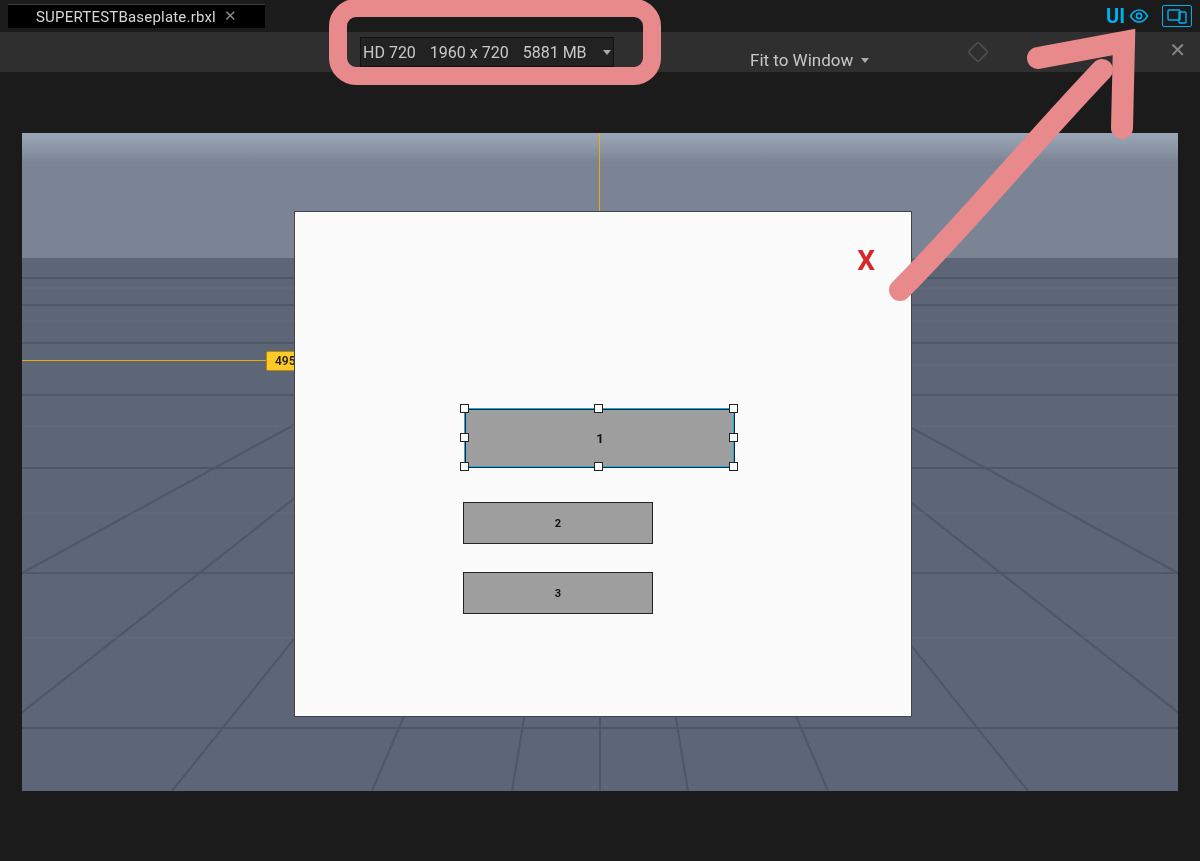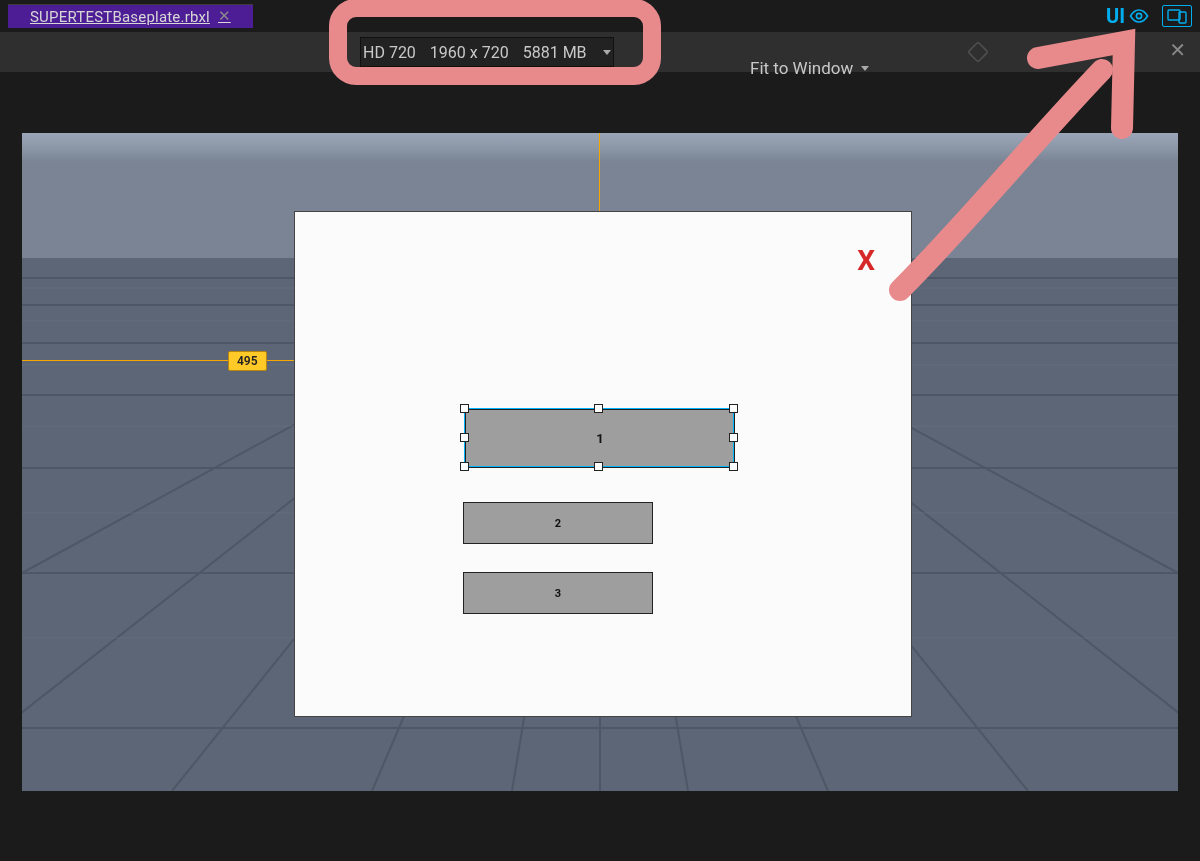--- a/index.html
+++ b/index.html
@@ -1,27 +1,27 @@
 <!DOCTYPE html>
 <html><head>
 <meta charset="utf-8">
 <style>
   *{box-sizing:border-box;margin:0;padding:0;font-family:-apple-system,BlinkMacSystemFont,"Segoe UI",Roboto,Arial,sans-serif;}
   html,body{width:1200px;height:861px;background:#1b1b1b;overflow:hidden;}
 
   
   .tabstrip{position:absolute;left:0;top:0;width:100%;height:32px;background:#1b1b1b;}
-  .tab{position:absolute;left:8px;top:4px;height:24px;padding:0 22px;background:#4c1d95;border-top:1px solid #3d3d3d;display:flex;align-items:center;gap:8px;color:#d7d7d7;font-size:15px;letter-spacing:.2px;text-decoration:underline;}
+  .tab{position:absolute;left:8px;top:4px;height:24px;padding:0 28px;background:#000000;border-top:1px solid #3d3d3d;display:flex;align-items:center;gap:8px;color:#d7d7d7;font-size:15px;letter-spacing:.2px;}
   .tab .x{color:#8a8a8a;font-size:15px;line-height:1;}
 
   
   .optbar{position:absolute;left:0;top:32px;width:100%;height:40px;background:#2f2f2f;}
   .resbox{position:absolute;left:360px;top:5px;height:30px;background:#222;border:1px solid #111;display:flex;align-items:center;color:#c8c8c8;font-size:16px;padding:0 2px;gap:14px;}
   .resbox .caret{width:0;height:0;border-left:4px solid transparent;border-right:4px solid transparent;border-top:5px solid #aaa;margin-left:2px;}
-  .fit{position:absolute;left:750px;top:16px;height:40px;display:flex;align-items:center;color:#c8c8c8;font-size:17px;gap:8px;}
+  .fit{position:absolute;left:750px;top:8px;height:40px;display:flex;align-items:center;color:#c8c8c8;font-size:17px;gap:8px;}
   .fit .caret{width:0;height:0;border-left:4px solid transparent;border-right:4px solid transparent;border-top:5px solid #aaa;}
   .stop{position:absolute;right:210px;top:8px;width:24px;height:24px;display:flex;align-items:center;justify-content:center;}
   .stop svg{opacity:.35;}
   .closex{position:absolute;right:14px;top:8px;color:#888;font-size:20px;line-height:1;}
 
   
   .tr-icons{position:absolute;right:8px;top:4px;height:24px;display:flex;align-items:center;gap:8px;}
   .ui-eye{display:flex;align-items:center;gap:4px;color:#00aeef;font-weight:700;font-size:20px;padding:2px 4px;border:1px solid transparent;}
   .ui-eye svg{display:block;}
   .device{padding:2px 4px;border:1px solid #00aeef;border-radius:2px;}
@@ -45,21 +45,21 @@
   .handle{position:absolute;width:9px;height:9px;background:#fff;border:1px solid #222;}
   .h-tl{left:-5px;top:-5px;} .h-t{left:50%;top:-5px;margin-left:-5px;} .h-tr{right:-5px;top:-5px;}
   .h-l{left:-5px;top:50%;margin-top:-5px;} .h-r{right:-5px;top:50%;margin-top:-5px;}
   .h-bl{left:-5px;bottom:-5px;} .h-b{left:50%;bottom:-5px;margin-left:-5px;} .h-br{right:-5px;bottom:-5px;}
 
   
   .guide{position:absolute;background:#f6a800;}
   .guide.v{width:1px;} .guide.h{height:1px;}
 
   
-  .pill{position:absolute;background:#ffc928;border:1px solid #b8860b;color:#222;font-size:12px;font-weight:600;padding:2px 8px;border-radius:2px;}
+  .pill{position:absolute;background:#ffc928;border:1px solid #b8860b;color:#222;font-size:12px;font-weight:600;padding:2px 8px;border-radius:2px;margin-left:38px;}
 
   
   .anno{position:absolute;left:0;top:0;pointer-events:none;}
 </style>
 </head>
 <body>
 
 <div class="tabstrip">
   <div class="tab">
     <span>SUPERTESTBaseplate.rbxl</span>

